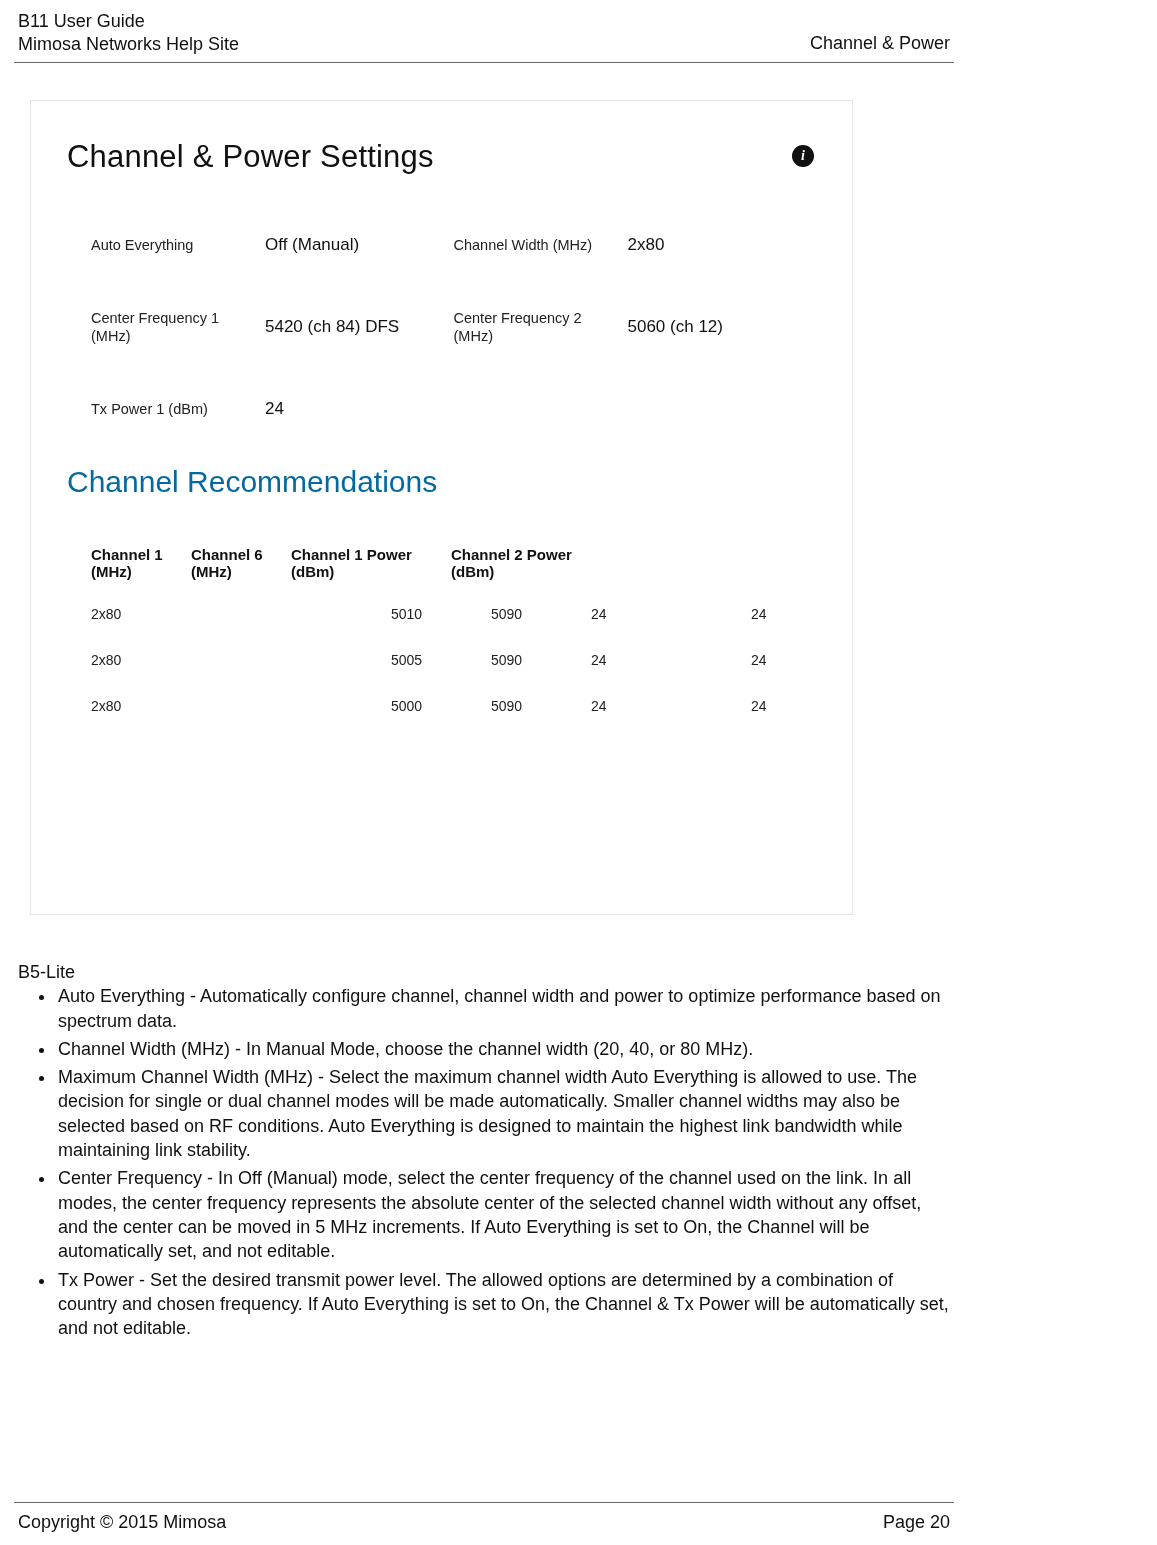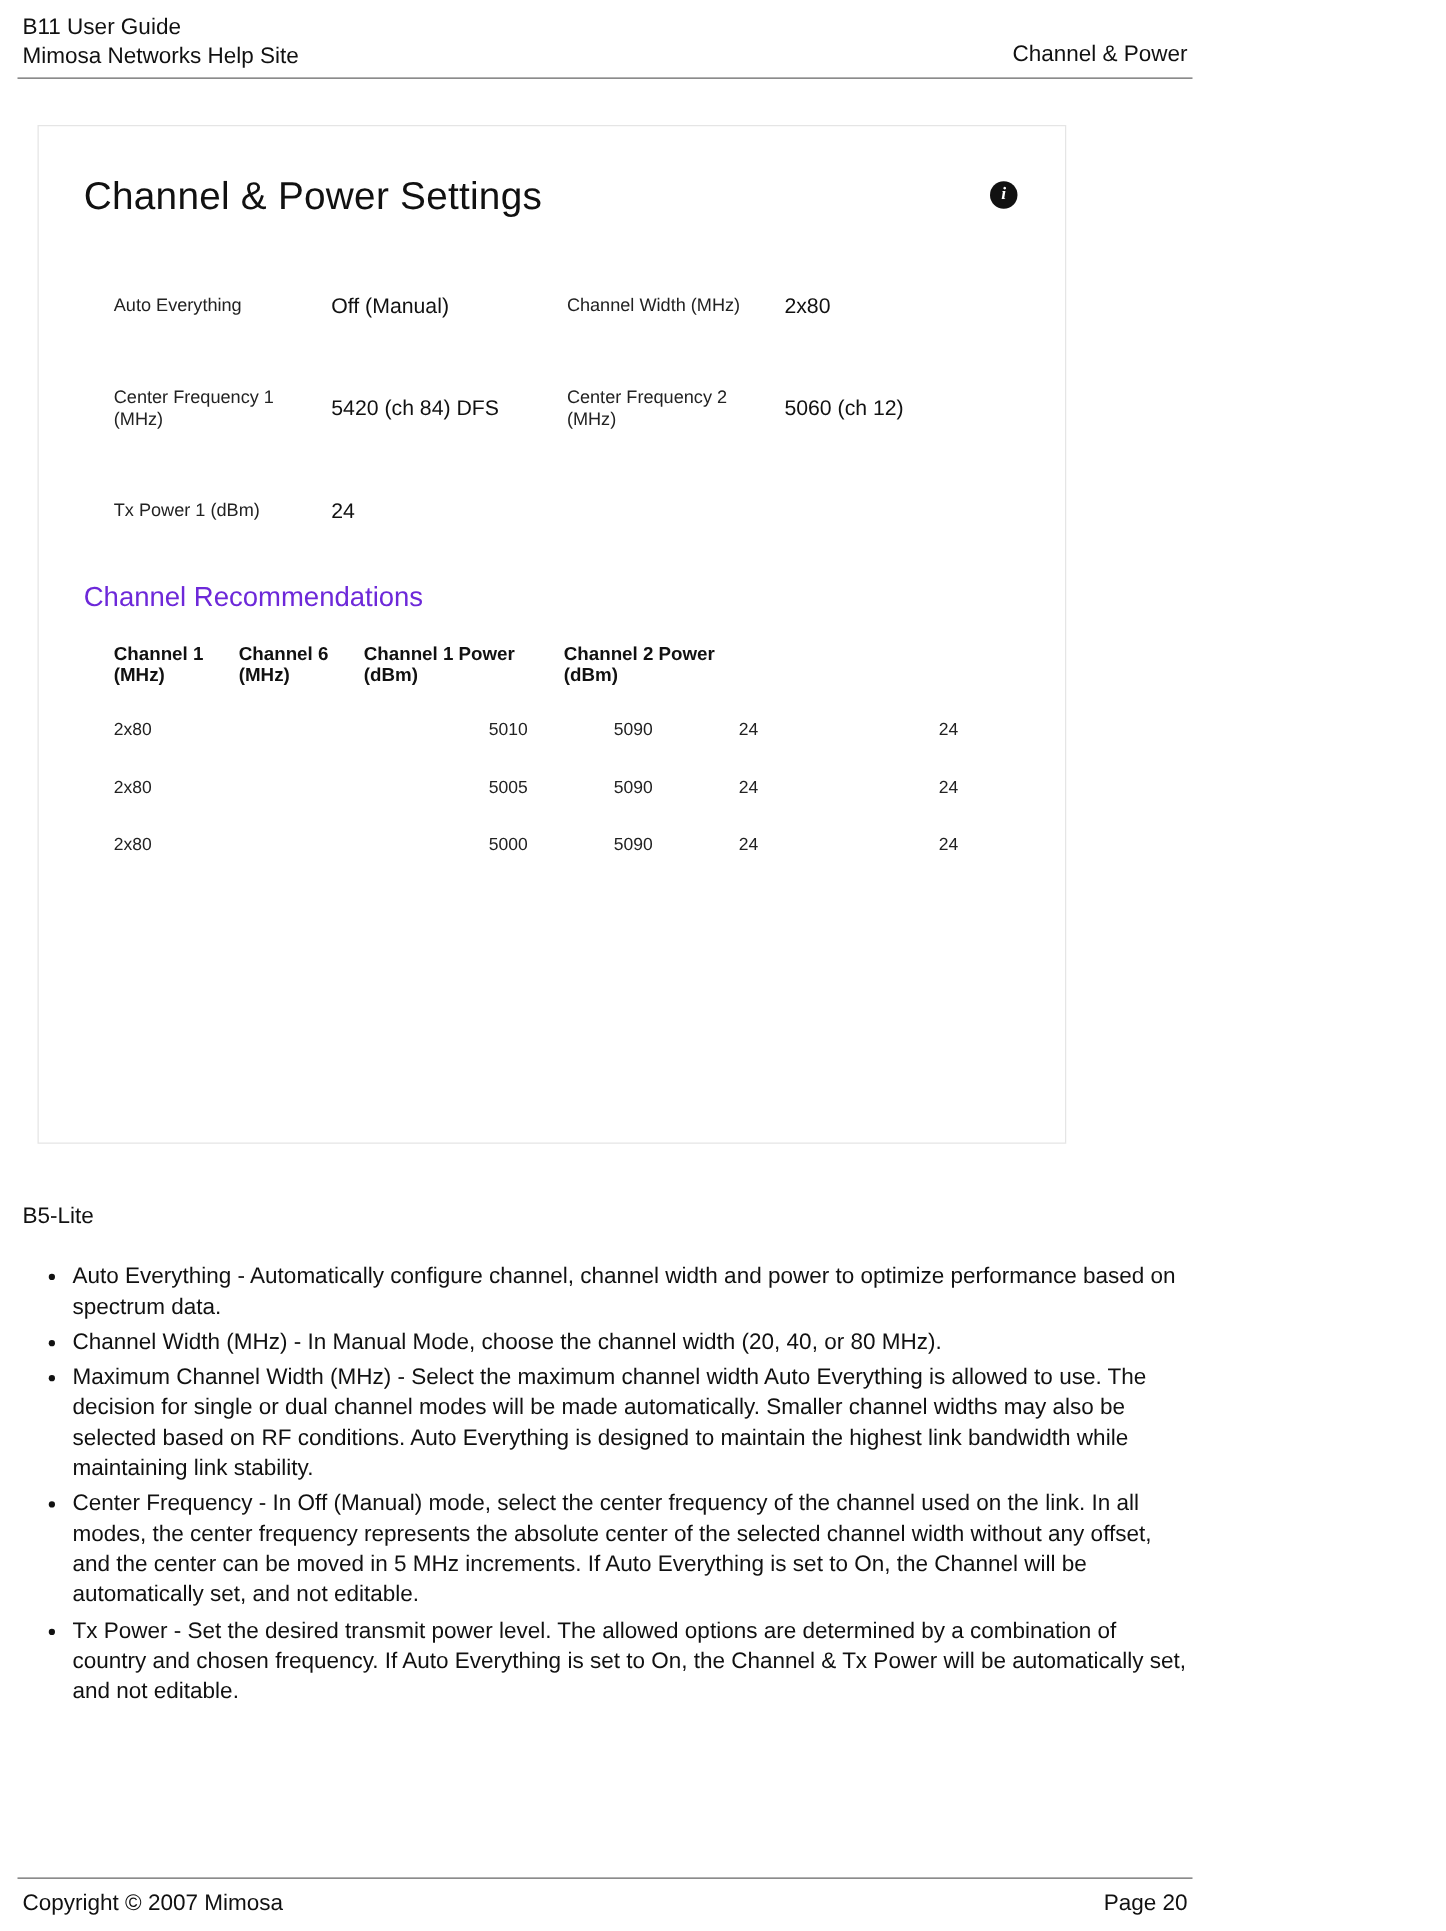--- a/index.html
+++ b/index.html
@@ -10,31 +10,31 @@
   .hdr-right { position: absolute; right: 0; top: 22px; line-height: 1.3; }
   .hr-top { position: absolute; left: 14px; right: 14px; top: 62px; border-top: 1px solid #666; }
   .panel { position: absolute; left: 30px; right: 115px; top: 100px; height: 815px; border: 1px solid #e5e5e5; padding: 38px 36px 20px 36px; font-family: "Segoe UI Light","Segoe UI",Arial,sans-serif; }
   .panel h1 { font-weight: 300; font-size: 31px; letter-spacing: 0.2px; color: #111; margin-bottom: 44px; }
   .info-icon { position: absolute; top: 44px; right: 38px; width: 22px; height: 22px; border-radius: 50%; background:#111; color:#fff; font-weight: 900; font-size: 14px; text-align:center; line-height:22px; font-style: italic; font-family: Georgia, serif;}
   .settings-grid { position: relative; margin-left: 24px; }
   .row { display:flex; align-items:center; min-height: 52px; margin-bottom: 30px; }
   .col { flex: 1 1 50%; display:flex; align-items:center; gap: 22px; }
   .lbl { width: 152px; font-size: 14.5px; color:#222; line-height: 1.25; font-weight: 400;}
   .val { font-size: 17px; color:#111; font-weight: 300; }
-  .panel h2 { font-weight: 400; font-size: 22px; margin-top: 18px; margin-bottom: 24px; color:#6d28d9; }
+  .panel h2 { font-weight: 400; font-size: 30px; margin-top: 18px; margin-bottom: 47px; color:#0369a1; }
   .tbl { width: 100%; font-size: 14.5px; }
   .tbl-head { display:flex; font-weight: 600; font-size: 15px; margin-bottom: 26px; margin-left: 24px; }
   .tbl-row { display:flex; margin-left: 24px; margin-bottom: 30px; font-size: 14px; color:#222; }
   .c0 { flex: 0 0 300px; }
   .c1 { flex: 0 0 100px; }
   .c2 { flex: 0 0 100px; }
   .c3 { flex: 0 0 160px; }
   .c4 { flex: 0 0 160px; }
   .body-text { position: absolute; left: 18px; right: 18px; top: 960px; font-size: 18px; line-height: 1.35; }
-  .body-text p { margin-bottom: 24px; }
+  .body-text p { }
   .body-text ul { list-style: disc; margin-left: 38px; }
   .body-text li { margin-bottom: 4px; padding-left: 2px; }
   .ftr { position: absolute; left: 18px; right: 18px; bottom: 12px; font-size: 18px; }
   .hr-bot { position: absolute; left: 14px; right: 14px; bottom: 42px; border-top: 1px solid #666; }
   .ftr-left { position: absolute; left: 0; bottom: 0; }
   .ftr-right { position: absolute; right: 0; bottom: 0; }
 </style>
 </head>
 <body>
 
@@ -123,17 +123,17 @@
         <li>Auto Everything - Automatically configure channel, channel width and power to optimize performance based on spectrum data.</li>
         <li>Channel Width (MHz) - In Manual Mode, choose the channel width (20, 40, or 80 MHz).</li>
         <li>Maximum Channel Width (MHz) - Select the maximum channel width Auto Everything is allowed to use. The decision for single or dual channel modes will be made automatically. Smaller channel widths may also be selected based on RF conditions. Auto Everything is designed to maintain the highest link bandwidth while maintaining link stability.</li>
         <li>Center Frequency - In Off (Manual) mode, select the center frequency of the channel used on the link. In all modes, the center frequency represents the absolute center of the selected channel width without any offset, and the center can be moved in 5 MHz increments. If Auto Everything is set to On, the Channel will be automatically set, and not editable.</li>
         <li>Tx Power - Set the desired transmit power level. The allowed options are determined by a combination of country and chosen frequency. If Auto Everything is set to On, the Channel &amp; Tx Power will be automatically set, and not editable.</li>
       </ul>
   </div>
 
   <div class="hr-bot"></div>
   <div class="ftr">
-    <div class="ftr-left">Copyright © 2007 Mimosa</div>
+    <div class="ftr-left">Copyright © 2015 Mimosa</div>
     <div class="ftr-right">Page 20</div>
   </div>
 
 </div>
 
 </body></html>

